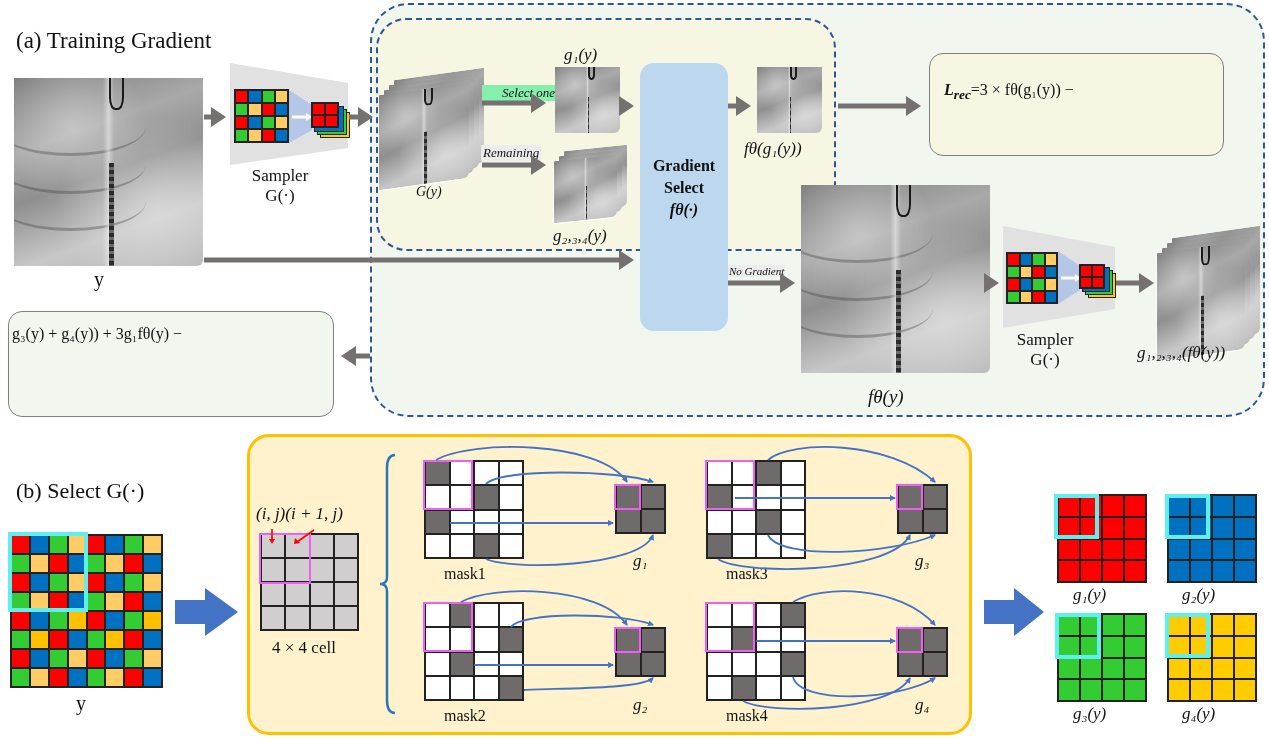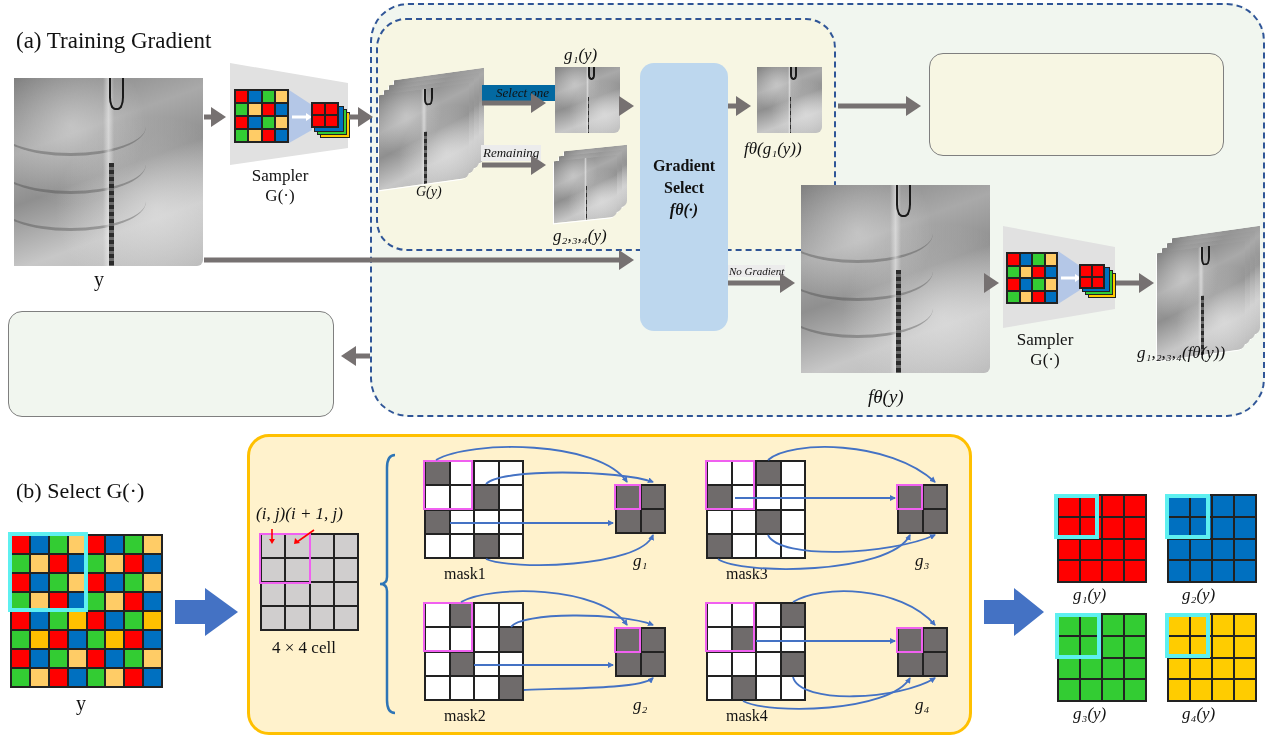--- a/index.html
+++ b/index.html
@@ -95,21 +95,21 @@
     <div class="xray" style="left:389px;top:79px;width:90px;height:95px;transform:skewY(-8deg);"></div>
     <div class="xray" style="left:384px;top:84px;width:90px;height:95px;transform:skewY(-8deg);"></div>
     <div class="xray" style="left:379px;top:89px;width:90px;height:95px;transform:skewY(-8deg);">
         <div class="spine"></div>
         <div class="rod"></div>
         <div class="clip"></div>
       </div>
   </div>
   <div class="lbl it" style="left:416px;top:184px;font-size:14px;">G(y)</div>
 
-  <div class="lbl it" style="left:482px;top:85px;font-size:13px;background:#0369a1;padding:0 14px;">Select one</div>
+  <div class="lbl it" style="left:482px;top:85px;font-size:13px;background:#86efac;padding:0 20px;">Select one</div>
   <div class="lbl it" style="left:481px;top:145px;font-size:13px;background:#ececec;padding:0 2px;">Remaining</div>
 
   <div class="lbl it" style="left:564px;top:45px;font-size:17px;">g₁(y)</div>
   <div class="xray" style="left:555px;top:67px;width:65px;height:66px;">
       <div class="spine"></div>
       <div class="rod"></div>
       <div class="clip"></div>
     </div>
 
   <div class="stack">
@@ -131,20 +131,21 @@
 
   <div class="xray" style="left:757px;top:67px;width:65px;height:66px;">
       <div class="spine"></div>
       <div class="rod"></div>
       <div class="clip"></div>
     </div>
   <div class="lbl it" style="left:744px;top:139px;font-size:17px;">fθ(g₁(y))</div>
 
   <div class="abs" style="left:929px;top:53px;width:295px;height:103px;background:#f7f6e3;border:1px solid #7f7f7f;border-radius:14px;box-sizing:border-box;"></div>
   <div class="lbl" style="left:944px;top:78px;font-size:16px;line-height:24px;">
+    <div><b><i>L</i><sub><i>rec</i></sub></b><span>=3 × fθ(g₁(y)) −</span></div>
   </div>
 
   <div class="xray" style="left:801px;top:185px;width:189px;height:188px;">
     <div class="rib" style="top:10%;"></div>
       <div class="rib" style="top:30%;"></div>
       <div class="rib" style="top:50%;"></div>
     <div class="spine"></div>
       <div class="clip"></div>
       <div class="rod"></div>
   </div>
@@ -201,20 +202,21 @@
     <div class="xray" style="left:1157px;top:247px;width:88px;height:108px;transform:skewY(-8deg);">
         <div class="spine"></div>
         <div class="rod"></div>
         <div class="clip"></div>
       </div>
   </div>
   <div class="lbl it" style="left:1137px;top:343px;font-size:17px;">g₁,₂,₃,₄(fθ(y))</div>
 
   <div class="abs" style="left:8px;top:311px;width:326px;height:106px;background:#f1f6ef;border:1px solid #7f7f7f;border-radius:14px;box-sizing:border-box;"></div>
   <div class="lbl" style="left:12px;top:320px;font-size:16px;line-height:28px;">
+    <div>g₃(y) + g₄(y)) + 3g₁fθ(y) −</div>
   </div>
 
   <svg width="1269" height="742">
     <defs>
       <marker id="ga" markerWidth="4" markerHeight="4" refX="2.2" refY="2" orient="auto" markerUnits="strokeWidth">
         <path d="M0,0 L3,2 L0,4 z" fill="#767171"></path>
       </marker>
     </defs>
     <g stroke="#767171" stroke-width="5" fill="none">
       <line x1="204" y1="117" x2="222" y2="117" marker-end="url(#ga)"></line>

